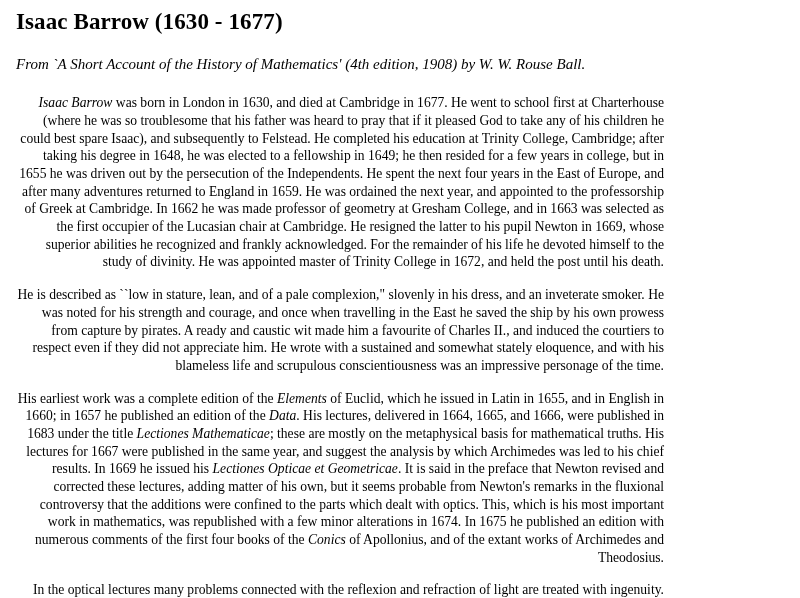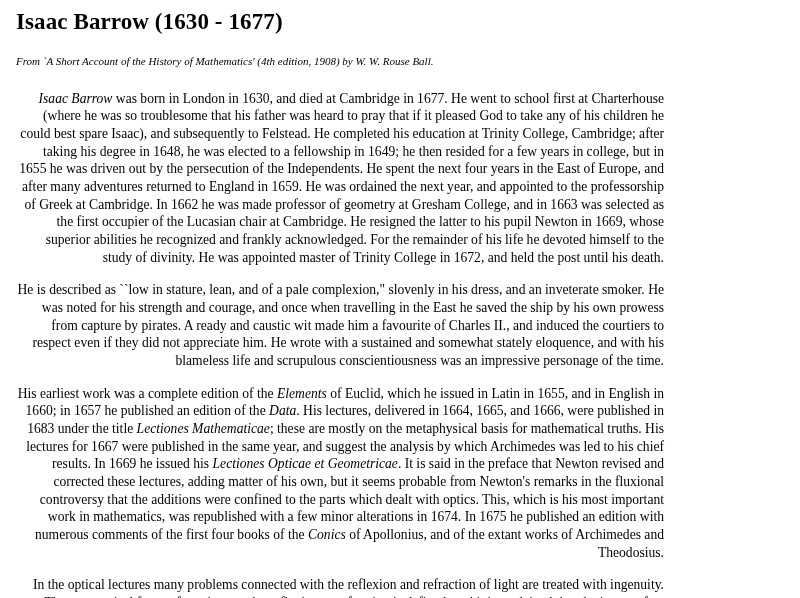--- a/index.html
+++ b/index.html
@@ -28,21 +28,21 @@
     font-family: "Liberation Serif", "DejaVu Serif", serif;
     font-size: 23px;
     font-weight: bold;
     letter-spacing: 0.1px;
     margin: 3px 0 0 8px;
     padding: 0;
     line-height: 1.15;
   }
   .attribution {
     font-style: italic;
-    font-size: 11px;
+    font-size: 15px;
     margin: 20px 0 0 8px;
     line-height: 1.2;
   }
   p.body-par {
     font-size: 13.6px;
     line-height: 1.30;
     margin: 15px 0 0 8px;
     padding: 0;
     text-align: right;
     max-width: 784px;

